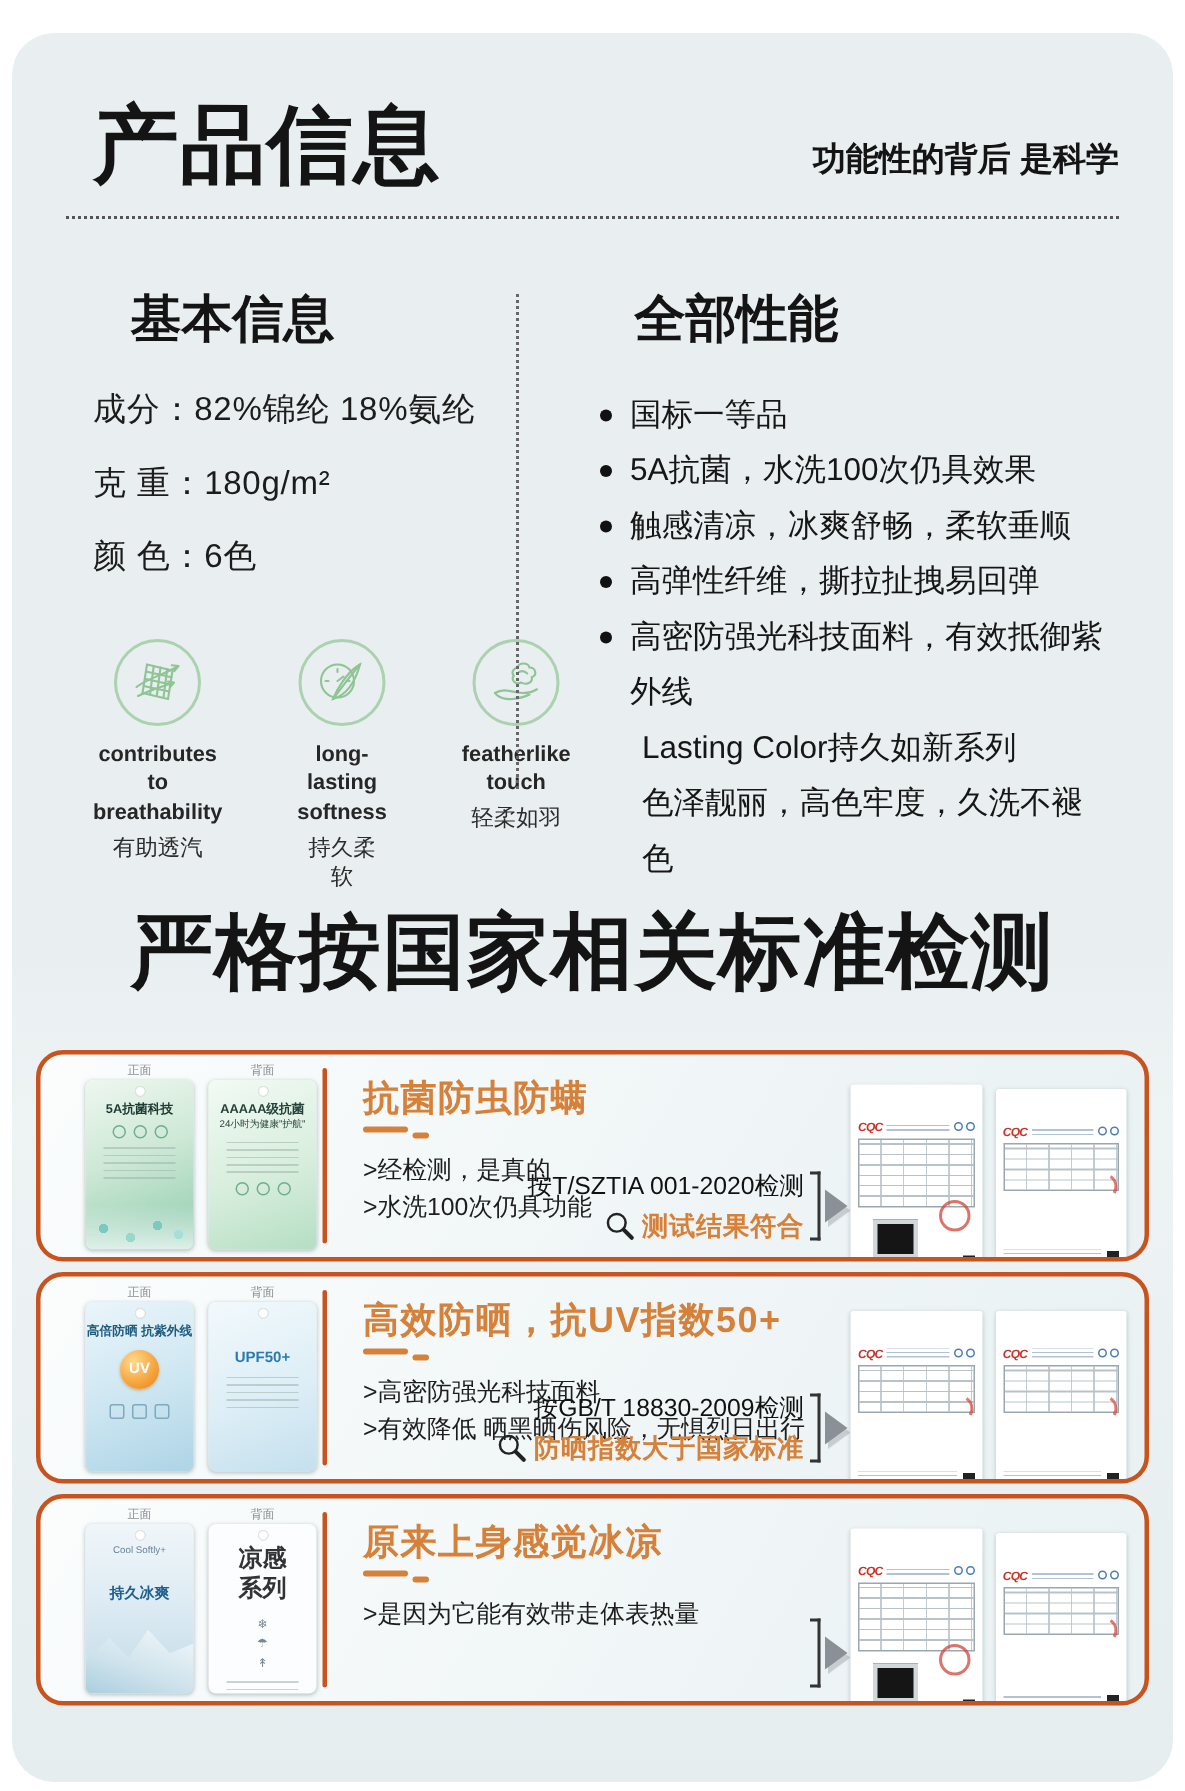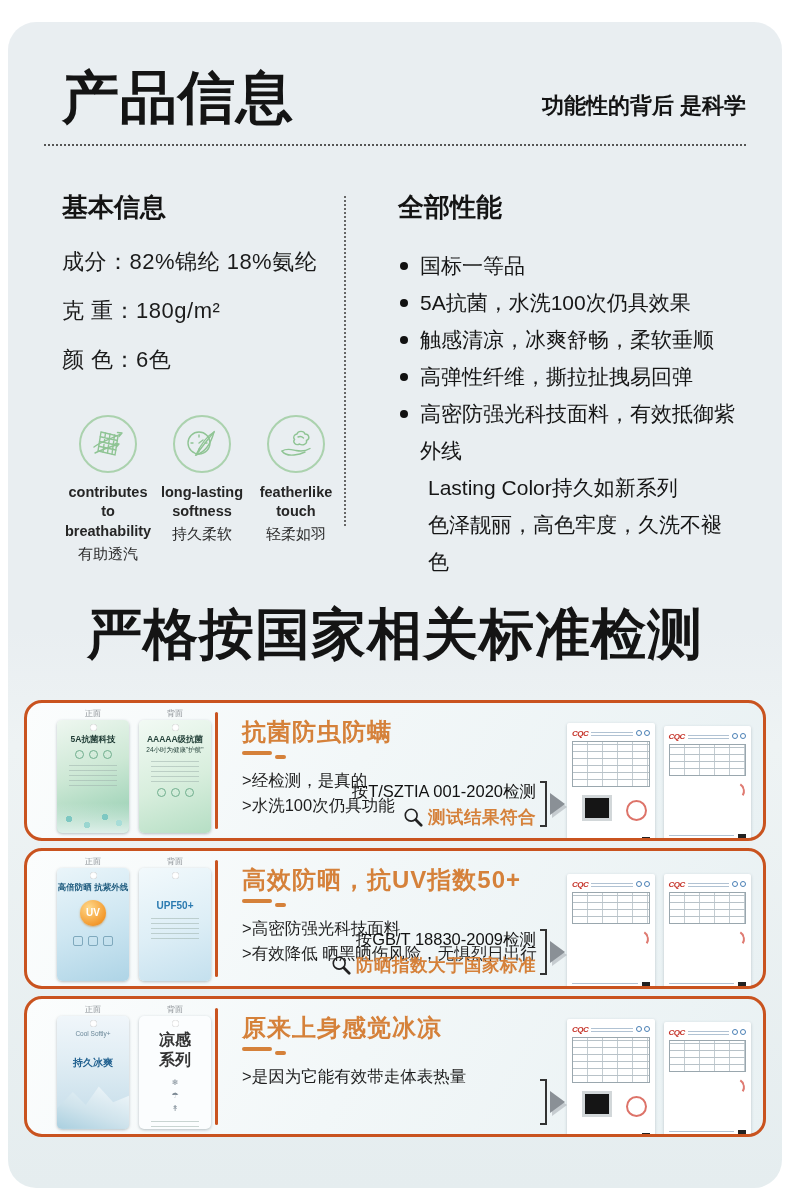--- a/index.html
+++ b/index.html
@@ -17,23 +17,23 @@
   .hdr { display:flex; align-items:flex-end; justify-content:space-between; padding:0 36px 0 54px; }
   .hdr h1 { font-size:57px; font-weight:bold; letter-spacing:1px; line-height:1.05; }
   .hdr .sub { font-size:22px; font-weight:bold; margin-bottom:7px; }
   .dot-h { margin:16px 36px 0; border-bottom:2px dotted #555; height:1px; }
 
   
   .info { display:flex; padding:44px 40px 0 54px; height:418px; }
   .col-l { width:282px; flex:none; }
   .v-div { border-left:2px dotted #666; margin:6px 0 38px; }
   .col-r { flex:1; padding-left:52px; }
-  .sec-h { font-size:26px; font-weight:bold; margin-bottom:22px; }
+  .sec-h { font-size:34px; font-weight:bold; margin-bottom:22px;margin-left:25px; }
   .row { font-size:22px; color:#1c1c1c; margin-bottom:19px; letter-spacing:.5px; }
-  .features { display:flex; margin-top:40px; }
+  .features { display:flex; margin-top:40px;gap:48px; }
   .feature { width:104px; text-align:center; margin-right:2px; }
   .f-circle { width:58px; height:58px; border:2px solid #abd2ae; border-radius:50%;
               margin:0 auto 10px; display:flex; align-items:center; justify-content:center; }
   .f-en { font-size:14.5px; font-weight:bold; color:#262626; line-height:1.35; }
   .f-zh { font-size:15px; color:#2c2c2c; margin-top:3px; }
   .perf-list { list-style:none; }
   .perf-list li { font-size:21px; color:#161616; line-height:37px; padding-left:22px; position:relative; }
   .perf-list li::before { content:""; position:absolute; left:2px; top:15px; width:8px; height:8px;
                           border-radius:50%; background:#111; }
   .perf-cont { font-size:21px; color:#161616; line-height:37px; padding-left:30px; }
@@ -105,21 +105,21 @@
   .result-line { display:flex; align-items:center; justify-content:flex-end; margin-top:2px; }
   .result { font-size:17.5px; font-weight:bold; color:#d5813a; letter-spacing:.5px; }
   .mag { margin-right:5px; flex:none; }
   .bracket { width:7px; height:46px; border:2px solid #333; border-left:none; margin-left:4px; }
   .arrow { width:0; height:0; border-top:11px solid transparent; border-bottom:11px solid transparent;
            border-left:15px solid #8a9096; margin-left:3px; filter:drop-shadow(2px 3px 0 #c6ccd0); }
 
   
   .certs { flex:none; width:196px; display:flex; gap:9px; align-items:center; padding-right:12px; }
   .paper { position:relative; width:110px; background:#fff; border-radius:2px;
-           box-shadow:0 1px 3px rgba(70,90,100,.3); padding:5px 5px 4px;margin-top:32px; }
+           box-shadow:0 1px 3px rgba(70,90,100,.3); padding:23px 5px 4px;margin-top:32px; }
   .paper.vA { height:126px; }
   .paper.vB { height:120px; }
   .p-head { display:flex; align-items:center; height:10px; margin-bottom:3px; }
   .cqc { font-size:8px; font-weight:bold; font-style:italic; color:#c5342a; letter-spacing:-.5px; }
   .p-lines { flex:1; height:6px; margin:0 3px;
              background:repeating-linear-gradient(0deg,#9db3c8 0 1px,transparent 1px 3px); opacity:.8; }
   .p-seals { display:flex; gap:2px; }
   .p-seals i { width:6px; height:6px; border:1px solid #4a7fb5; border-radius:50%; }
   .p-table { border:1px solid #9aa7ae;
              background:repeating-linear-gradient(0deg,transparent 0 6px,#b8c2c8 6px 7px),

